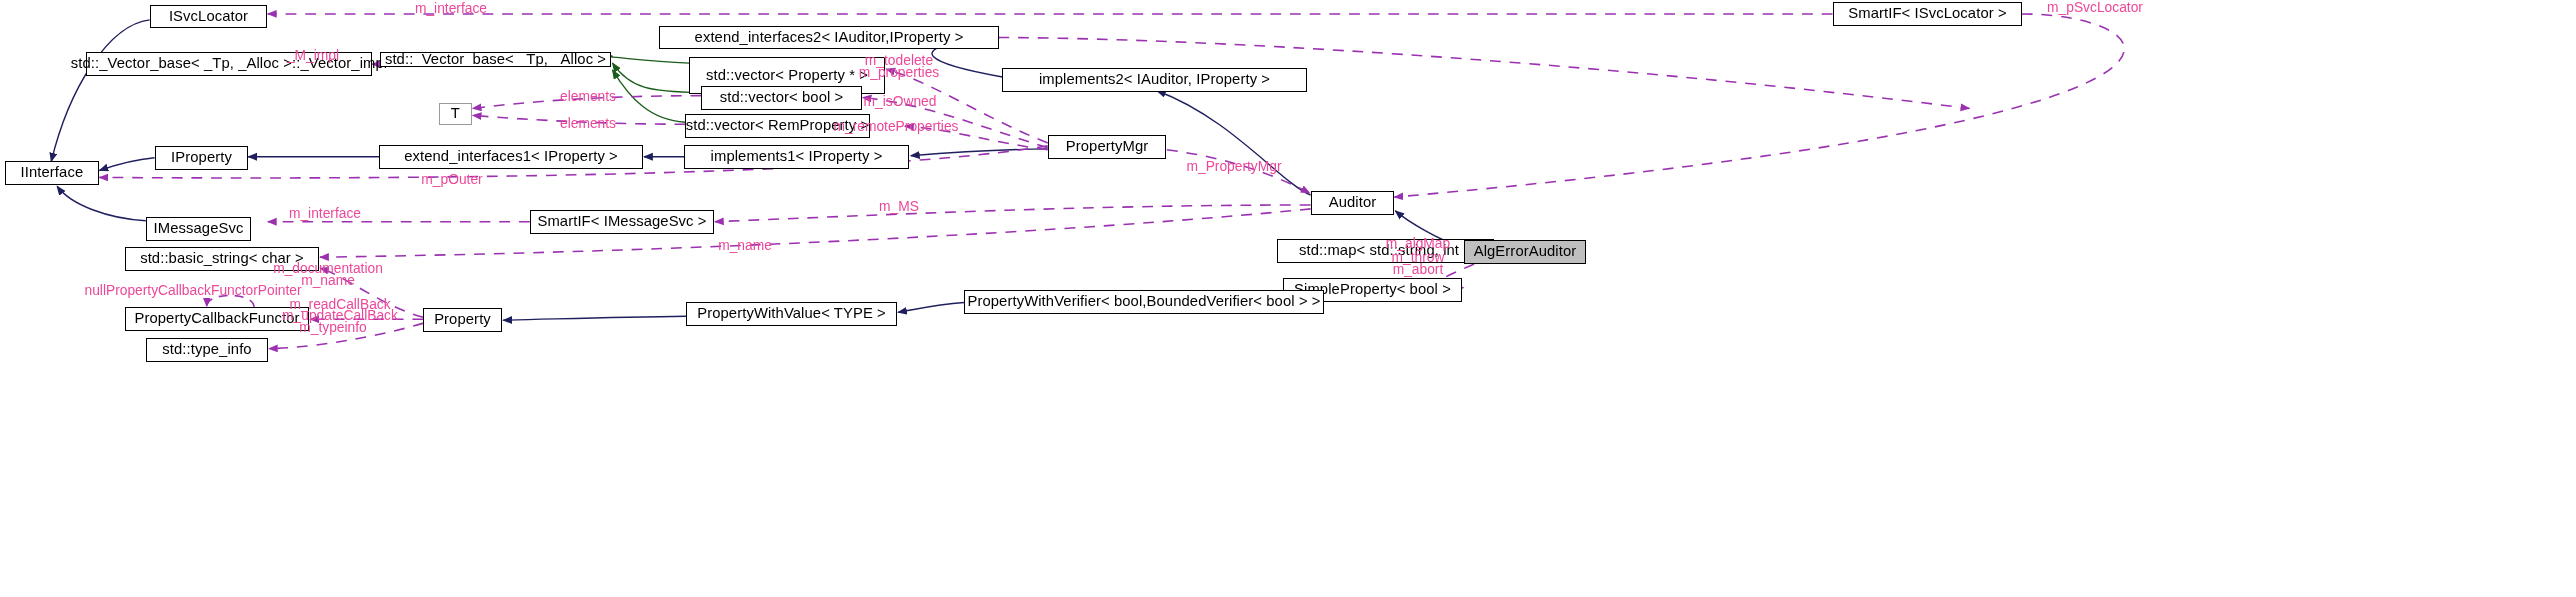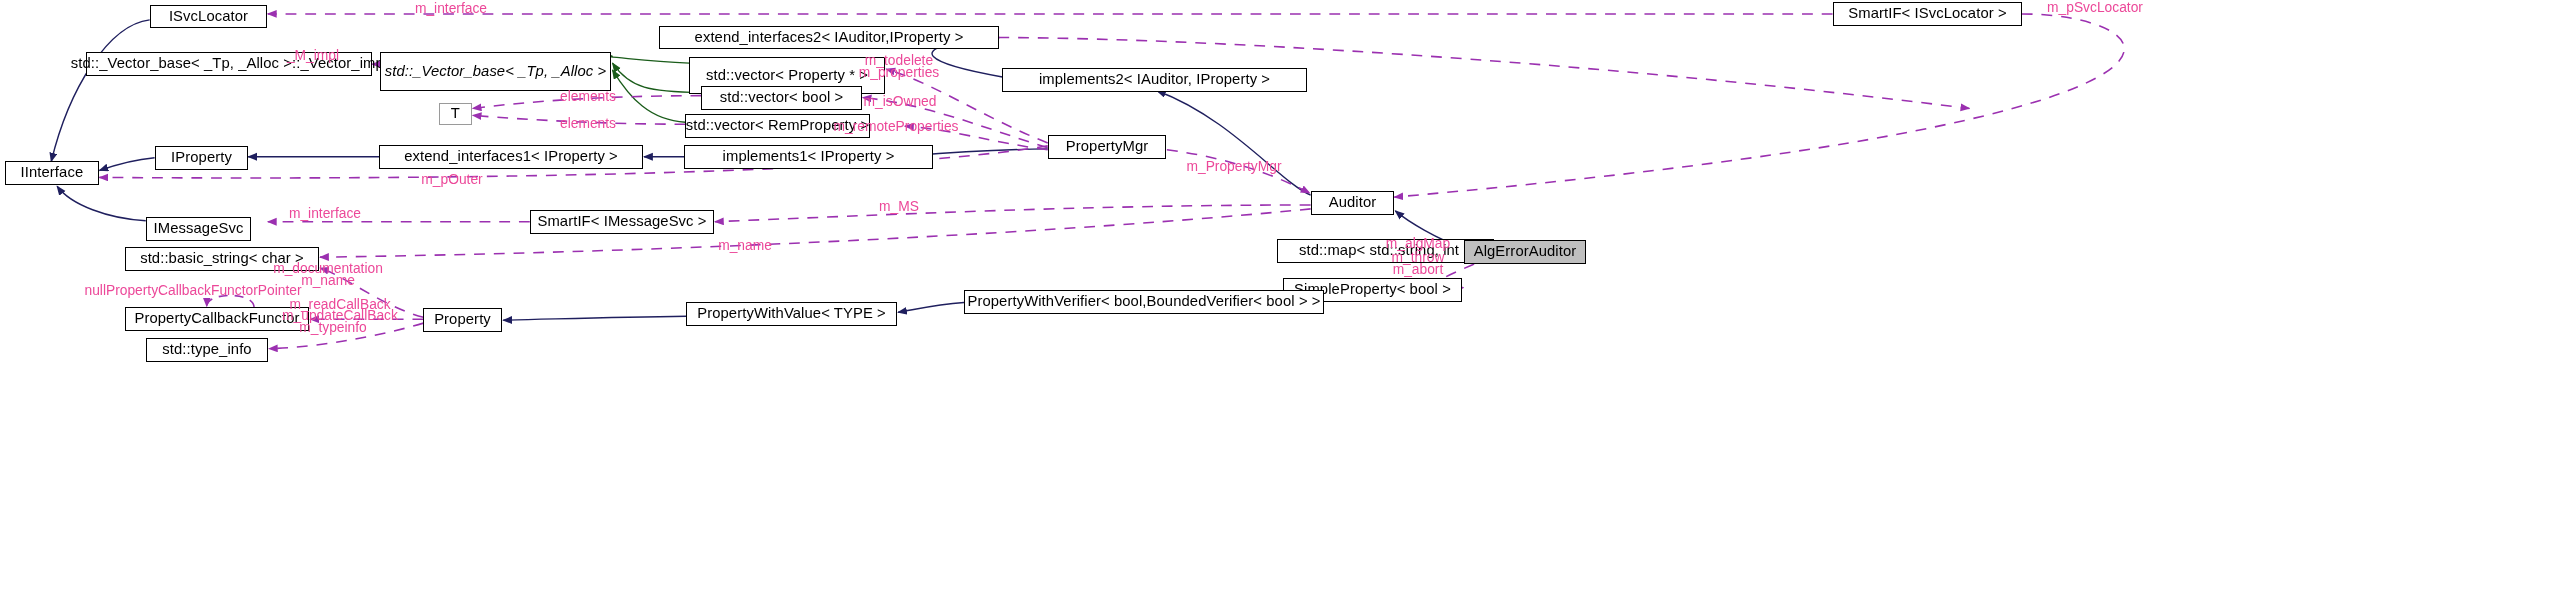--- a/index.html
+++ b/index.html
@@ -142,29 +142,29 @@
 
     <path d="M430,328 C 390,340 330,352 273,354" fill="none" stroke="#9b30b0" stroke-width="1.6" stroke-dasharray="11,9" marker-end="url(#ah-purple)"></path>
 
     <path d="M258,312 C 258,296 210,296 210,311" fill="none" stroke="#9b30b0" stroke-width="1.6" stroke-dasharray="9,7" marker-end="url(#ah-purple)"></path>
   </svg>
 
   <div class="node" style="left:150px;top:4.9px;width:117px;height:23.6px;">ISvcLocator</div>
   <div class="node" style="left:1833px;top:2px;width:189px;height:23.6px;">SmartIF&lt; ISvcLocator &gt;</div>
   <div class="node" style="left:659px;top:25.6px;width:340px;height:23.6px;">extend_interfaces2&lt; IAuditor,IProperty &gt;</div>
   <div class="node" style="left:86px;top:52px;width:286px;height:23.6px;">std::_Vector_base&lt; _Tp, _Alloc &gt;::_Vector_impl</div>
-  <div class="node" style="left:380px;top:52px;width:231px;height:39px;font-style:italic;">std::_Vector_base&lt; _Tp, _Alloc &gt;</div>
+  <div class="node" style="left:380px;top:52px;width:231px;height:15px;">std::_Vector_base&lt; _Tp, _Alloc &gt;</div>
   <div class="node" style="left:689px;top:57px;width:196px;height:37px;">std::vector&lt; Property * &gt;</div>
   <div class="node" style="left:1002px;top:68px;width:305px;height:23.6px;">implements2&lt; IAuditor, IProperty &gt;</div>
   <div class="node" style="left:701px;top:86px;width:161px;height:23.6px;">std::vector&lt; bool &gt;</div>
   <div class="node tparam" style="left:439px;top:103px;width:32.5px;height:21.7px;">T</div>
   <div class="node" style="left:685px;top:114px;width:185px;height:23.6px;">std::vector&lt; RemProperty &gt;</div>
   <div class="node" style="left:155px;top:146px;width:93px;height:23.6px;">IProperty</div>
   <div class="node" style="left:379px;top:145px;width:264px;height:23.6px;">extend_interfaces1&lt; IProperty &gt;</div>
-  <div class="node" style="left:684px;top:145px;width:249px;height:23.6px;">implements1&lt; IProperty &gt;</div>
+  <div class="node" style="left:684px;top:145px;width:225px;height:23.6px;">implements1&lt; IProperty &gt;</div>
   <div class="node" style="left:1048px;top:135px;width:118px;height:23.6px;">PropertyMgr</div>
   <div class="node" style="left:4.9px;top:161px;width:94px;height:23.6px;">IInterface</div>
   <div class="node" style="left:1311px;top:191px;width:83px;height:23.6px;">Auditor</div>
   <div class="node" style="left:146px;top:209px;width:105px;height:23.6px;margin-top:8px;">IMessageSvc</div>
   <div class="node" style="left:530px;top:210px;width:184px;height:23.6px;">SmartIF&lt; IMessageSvc &gt;</div>
   <div class="node" style="left:1277px;top:239px;width:217px;height:23.6px;">std::map&lt; std::string, int &gt;</div>
   <div class="node highlight" style="left:1464px;top:240px;width:122px;height:23.6px;">AlgErrorAuditor</div>
   <div class="node" style="left:125px;top:247px;width:194px;height:23.6px;">std::basic_string&lt; char &gt;</div>
   <div class="node" style="left:1283px;top:278px;width:179px;height:23.6px;">SimpleProperty&lt; bool &gt;</div>
   <div class="node" style="left:964px;top:290px;width:360px;height:23.6px;">PropertyWithVerifier&lt; bool,BoundedVerifier&lt; bool &gt; &gt;</div>

